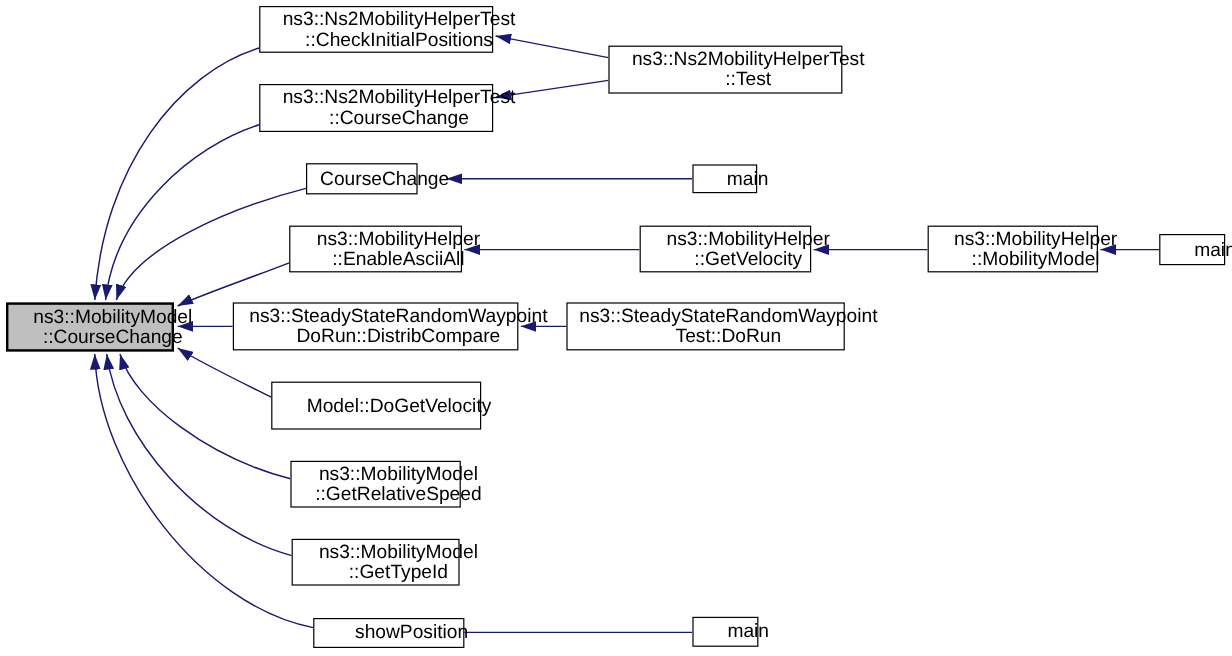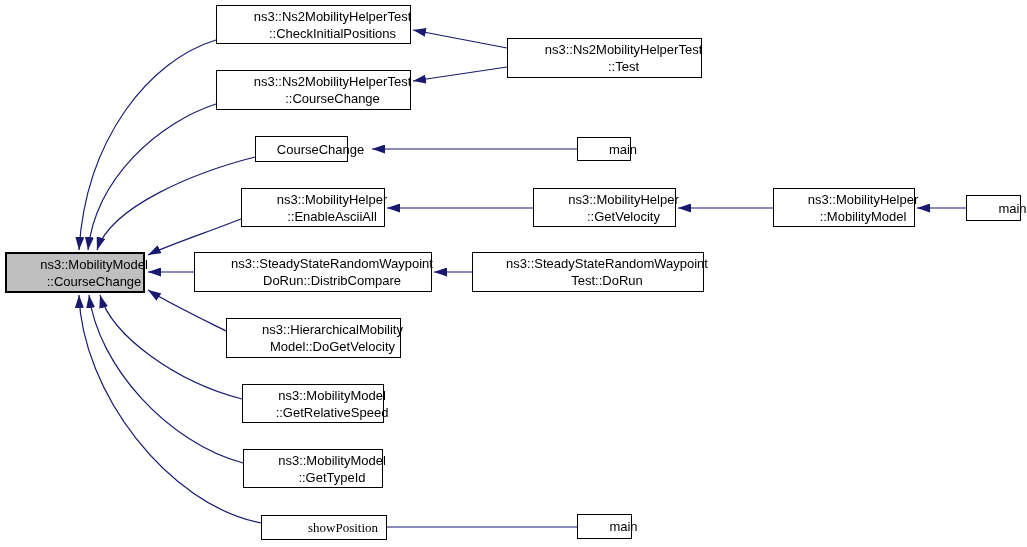--- a/index.html
+++ b/index.html
@@ -14,21 +14,21 @@
   .node{
     position:absolute;
     box-sizing:border-box;
     background:#ffffff;
     border:1px solid #000000;
     display:flex;
     flex-direction:column;
     align-items:center;
     justify-content:center;
     text-align:center;
-    font-size:13px;
+    font-size:16px;
     line-height:17px;
     color:#000000;
     white-space:nowrap;
     cursor:pointer;
     padding-left:38px;
   }
   .node.current{
     background:#bfbfbf;
     border-width:2px;
     cursor:default;
@@ -83,32 +83,31 @@
       </div>
       <div class="node" style="left: 241px; top: 188px; width: 144px; height: 39px;">
         <span>ns3::MobilityHelper</span>
         <span>::EnableAsciiAll</span>
       </div>
       <div class="node" style="left: 194px; top: 252px; width: 238px; height: 40px;">
         <span>ns3::SteadyStateRandomWaypoint</span>
         <span>DoRun::DistribCompare</span>
       </div>
       <div class="node" style="left: 226px; top: 318px; width: 175px; height: 40px;">
-        <span>ns3::HierarchicalMobility</span>
         <span>Model::DoGetVelocity</span>
       </div>
       <div class="node" style="left: 242px; top: 384px; width: 142px; height: 39px;">
         <span>ns3::MobilityModel</span>
         <span>::GetRelativeSpeed</span>
       </div>
       <div class="node" style="left: 243px; top: 449px; width: 140px; height: 39px;">
         <span>ns3::MobilityModel</span>
         <span>::GetTypeId</span>
       </div>
-      <div class="node" style="left: 261px; top: 515px; width: 126px; height: 25px; font-family: Liberation Serif, serif;">
+      <div class="node" style="left: 261px; top: 515px; width: 126px; height: 25px;">
         <span>showPosition</span>
       </div>
       <div class="node" style="left: 507px; top: 38px; width: 195px; height: 40px;">
         <span>ns3::Ns2MobilityHelperTest</span>
         <span>::Test</span>
       </div>
       <div class="node" style="left: 577px; top: 137px; width: 54px; height: 24px;">
         <span>main</span>
       </div>
       <div class="node" style="left: 533px; top: 188px; width: 143px; height: 39px;">

